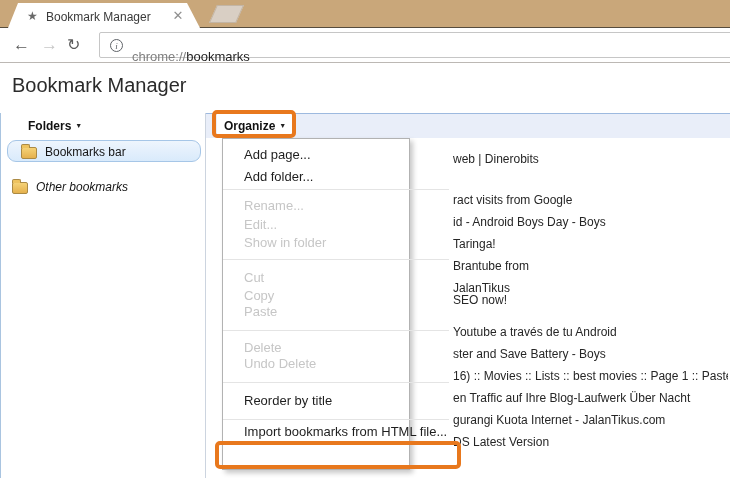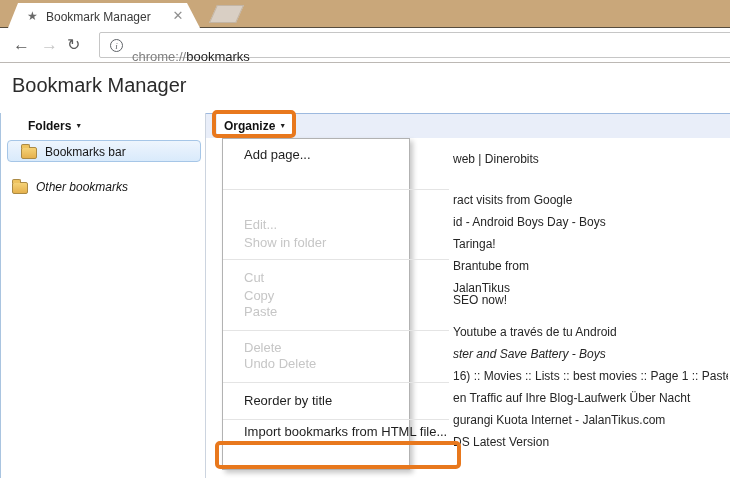--- a/index.html
+++ b/index.html
@@ -31,38 +31,38 @@
   
   .page-title { left:12px; top:74px; font-size:20px; color:#2b2b2b; }
 
   .pane-left-edge { left:0; top:113px; width:1px; height:365px; background:#a9c4e0; }
   .pane-divider { left:205px; top:113px; width:1px; height:365px; background:#ccd4df; }
 
   .folders-header { left:28px; top:119px; font-size:12px; font-weight:bold; color:#111; cursor:default; }
   .drop-arrow { font-size:7px; color:#222; vertical-align:2px; margin-left:4px; }
 
   .tree-row { height:22px; font-size:12px; color:#151515; }
-  .tree-row.selected { left:7px; top:140px; width:194px; border:1px solid #a6c6e7; border-radius:4px;
+  .tree-row.selected { left:7px; top:140px; width:194px; border:1px solid #a6c6e7; border-radius:9px;
                        background:linear-gradient(#eef5fd,#d9eafb); }
   .tree-row.plain { left:0; top:176px; width:200px;font-style:italic; }
 
   .folder-ico { width:16px; height:12px; background:linear-gradient(#f5d277,#e5b14d); border:1px solid #ab8a44; border-radius:2px; top:6px; }
   .folder-ico::before { content:""; position:absolute; left:-1px; top:-4px; width:7px; height:3px;
                         background:#eec35f; border:1px solid #ab8a44; border-bottom:none; border-radius:2px 2px 0 0; }
   .sel-ico { left:13px; } .sel-label { left:37px; top:4px; }
   .pln-ico { left:12px; } .pln-label { left:36px; top:4px; }
 
   
   .list-header-band { left:206px; top:113px; width:524px; height:25px; background:#e9eef9; border-top:1px solid #9db9df; }
   .organize-btn { left:217px; top:114px; width:76px; height:23px; background:#ffffff; cursor:default; }
   .organize-label { left:7px; top:5px; font-size:12px; font-weight:bold; color:#111; white-space:nowrap; }
 
   .bm-row { left:453px; width:275px; height:22px; line-height:22px; font-size:12px; color:#262626; white-space:nowrap; overflow:hidden; }
   .r0{top:148px;} .r1{top:189px;} .r2{top:211px;} .r3{top:233px;} .r4{top:255px;} .r5{top:277px;}
-  .r6{top:289px;} .r7{top:321px;} .r8{top:343px;font-style:italic;} .r9{top:365px;} .r10{top:387px;} .r11{top:409px;} .r12{top:431px;}
+  .r6{top:289px;} .r7{top:321px;} .r8{top:343px;} .r9{top:365px;} .r10{top:387px;} .r11{top:409px;} .r12{top:431px;}
 
   
   .menu { left:222px; top:138px; width:188px; height:332px; background:#ffffff; border:1px solid #b2b2b2;
           box-shadow:3px 3px 5px rgba(0,0,0,0.22); z-index:5; }
   .menu-item { left:0; width:226px; height:20px; line-height:20px; padding-left:21px; font-size:13px; color:#1e1e1e; white-space:nowrap; }
   .menu-item.disabled { color:#c6c6c6; }
   .menu-sep { left:0; width:226px; height:1px; background:#e4e4e4; }
   .mi0{top:6px;} .mi1{top:28px;} .ms0{top:50px;}
   .mi2{top:57px;} .mi3{top:76px;} .mi4{top:94px;} .ms1{top:120px;}
   .mi5{top:129px;} .mi6{top:147px;} .mi7{top:163px;} .ms2{top:191px;}
@@ -127,21 +127,23 @@
 <div class="abs bm-row r6">SEO now!</div>
 <div class="abs bm-row r7">Youtube a través de tu Android</div>
 <div class="abs bm-row r8">ster and Save Battery - Boys</div>
 <div class="abs bm-row r9">16) :: Movies :: Lists :: best movies :: Page 1 :: Paste</div>
 <div class="abs bm-row r10">en Traffic auf Ihre Blog-Laufwerk Über Nacht</div>
 <div class="abs bm-row r11">gurangi Kuota Internet - JalanTikus.com</div>
 <div class="abs bm-row r12">DS Latest Version</div>
 
 <div class="abs menu">
   <div class="abs menu-item mi0">Add page...</div>
+  <div class="abs menu-item mi1">Add folder...</div>
   <div class="abs menu-sep ms0"></div>
+  <div class="abs menu-item disabled mi2">Rename...</div>
   <div class="abs menu-item disabled mi3">Edit...</div>
   <div class="abs menu-item disabled mi4">Show in folder</div>
   <div class="abs menu-sep ms1"></div>
   <div class="abs menu-item disabled mi5">Cut</div>
   <div class="abs menu-item disabled mi6">Copy</div>
   <div class="abs menu-item disabled mi7">Paste</div>
   <div class="abs menu-sep ms2"></div>
   <div class="abs menu-item disabled mi8">Delete</div>
   <div class="abs menu-item disabled mi9">Undo Delete</div>
   <div class="abs menu-sep ms3"></div>

